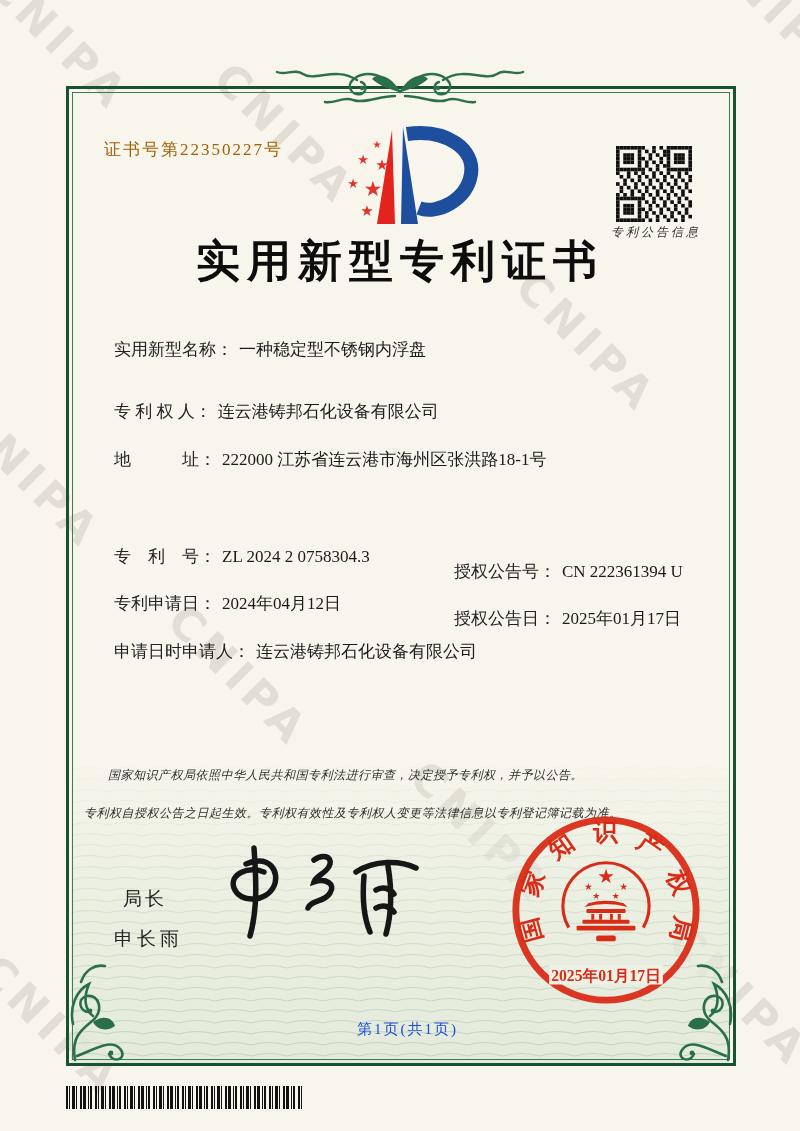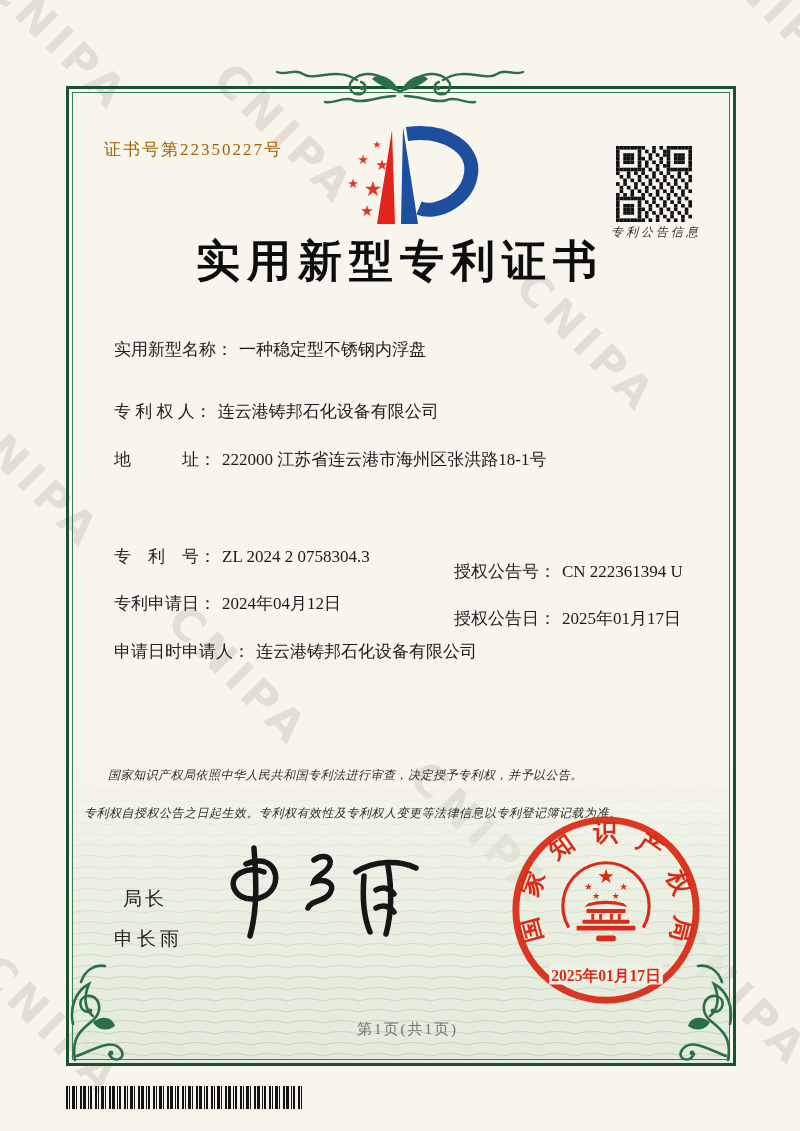--- a/index.html
+++ b/index.html
@@ -57,21 +57,21 @@
   .statement .ln1 { text-indent:2em; }
   
   .officer-title { position:absolute; left:114px; top:886px; font-size:19px; letter-spacing:3px;
     font-family:Liberation Sans, sans-serif; color:#222;margin-left:9px; }
   .officer-name  { position:absolute; left:114px; top:926px; font-size:19px; letter-spacing:4px;
     font-family:"Liberation Sans","DejaVu Sans",sans-serif; color:#222; }
   .signature { position:absolute; left:218px; top:838px; }
   .seal { position:absolute; left:508px; top:812px; }
   
   .page-info { position:absolute; left:15px; right:0; top:1020px; text-align:center;
-    font-size:15px; letter-spacing:2px; color:#737373; }
+    font-size:15px; letter-spacing:2px; color:#1d4ed8; }
   .barcode { position:absolute; left:66px; top:1086px; }
 </style>
 </head>
 <body>
 
 <div class="page">
 
   <span class="wm" style="left:-30px; top:14px;">CNIPA</span>
   <span class="wm" style="left:196px; top:108px;">CNIPA</span>
   <span class="wm" style="left:688px; top:-16px;">CNIPA</span>

